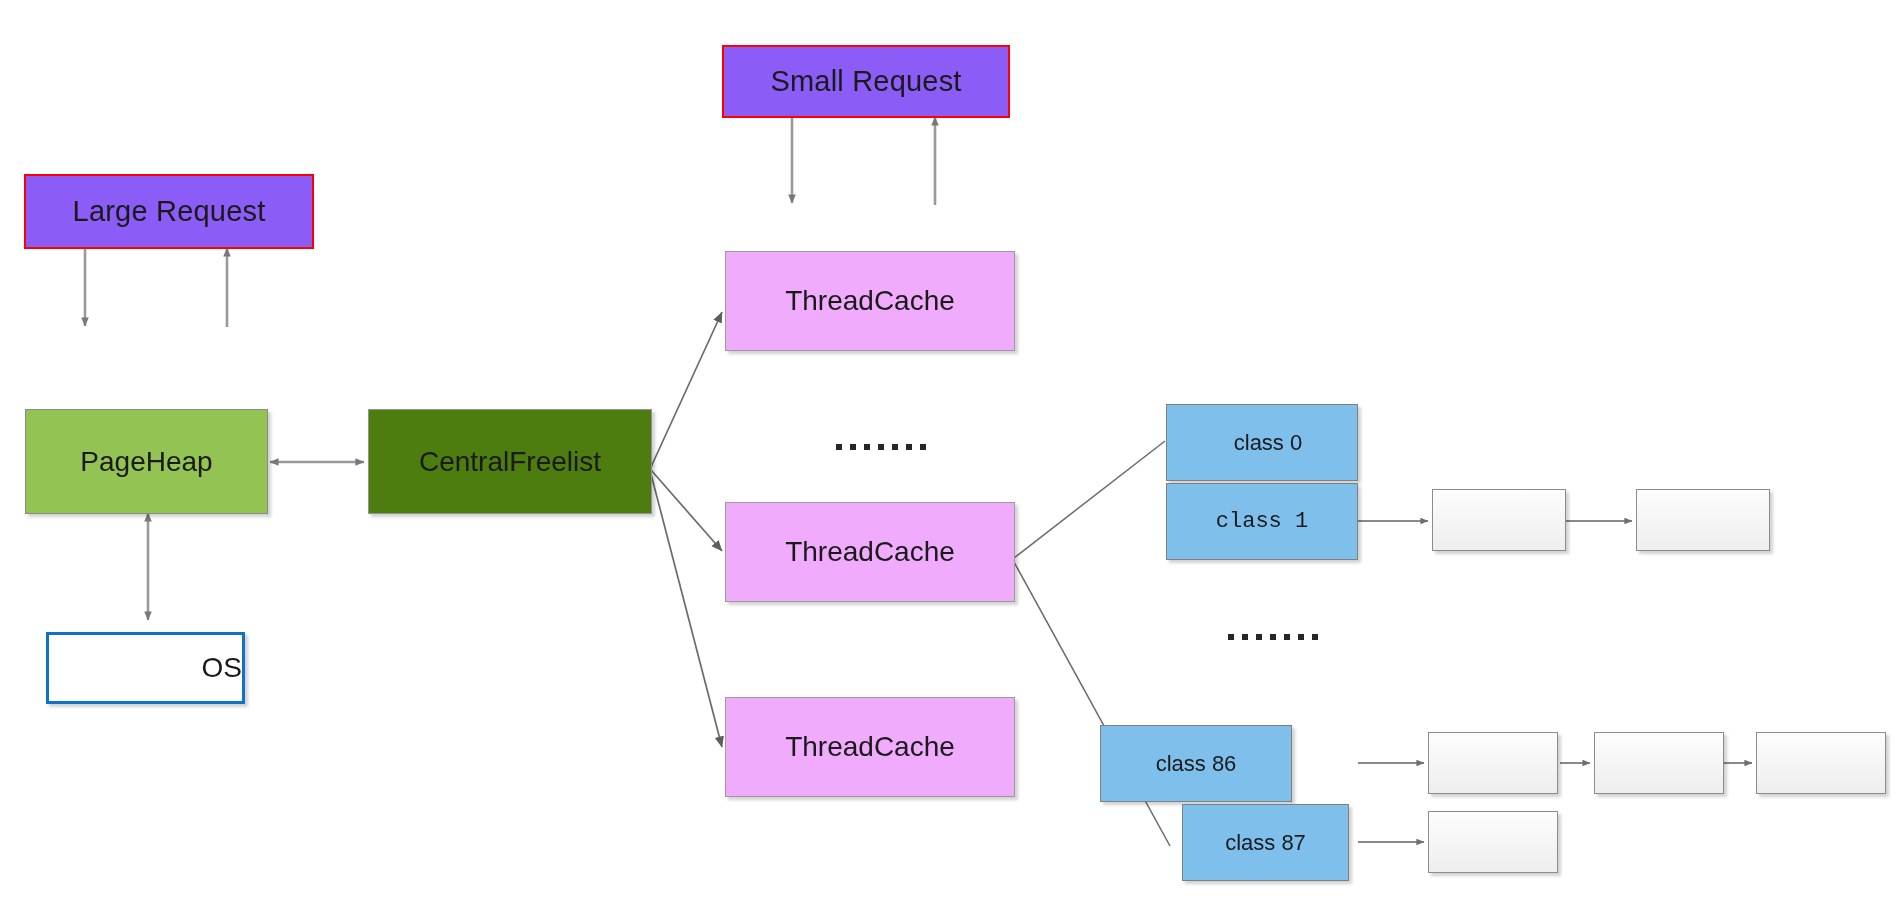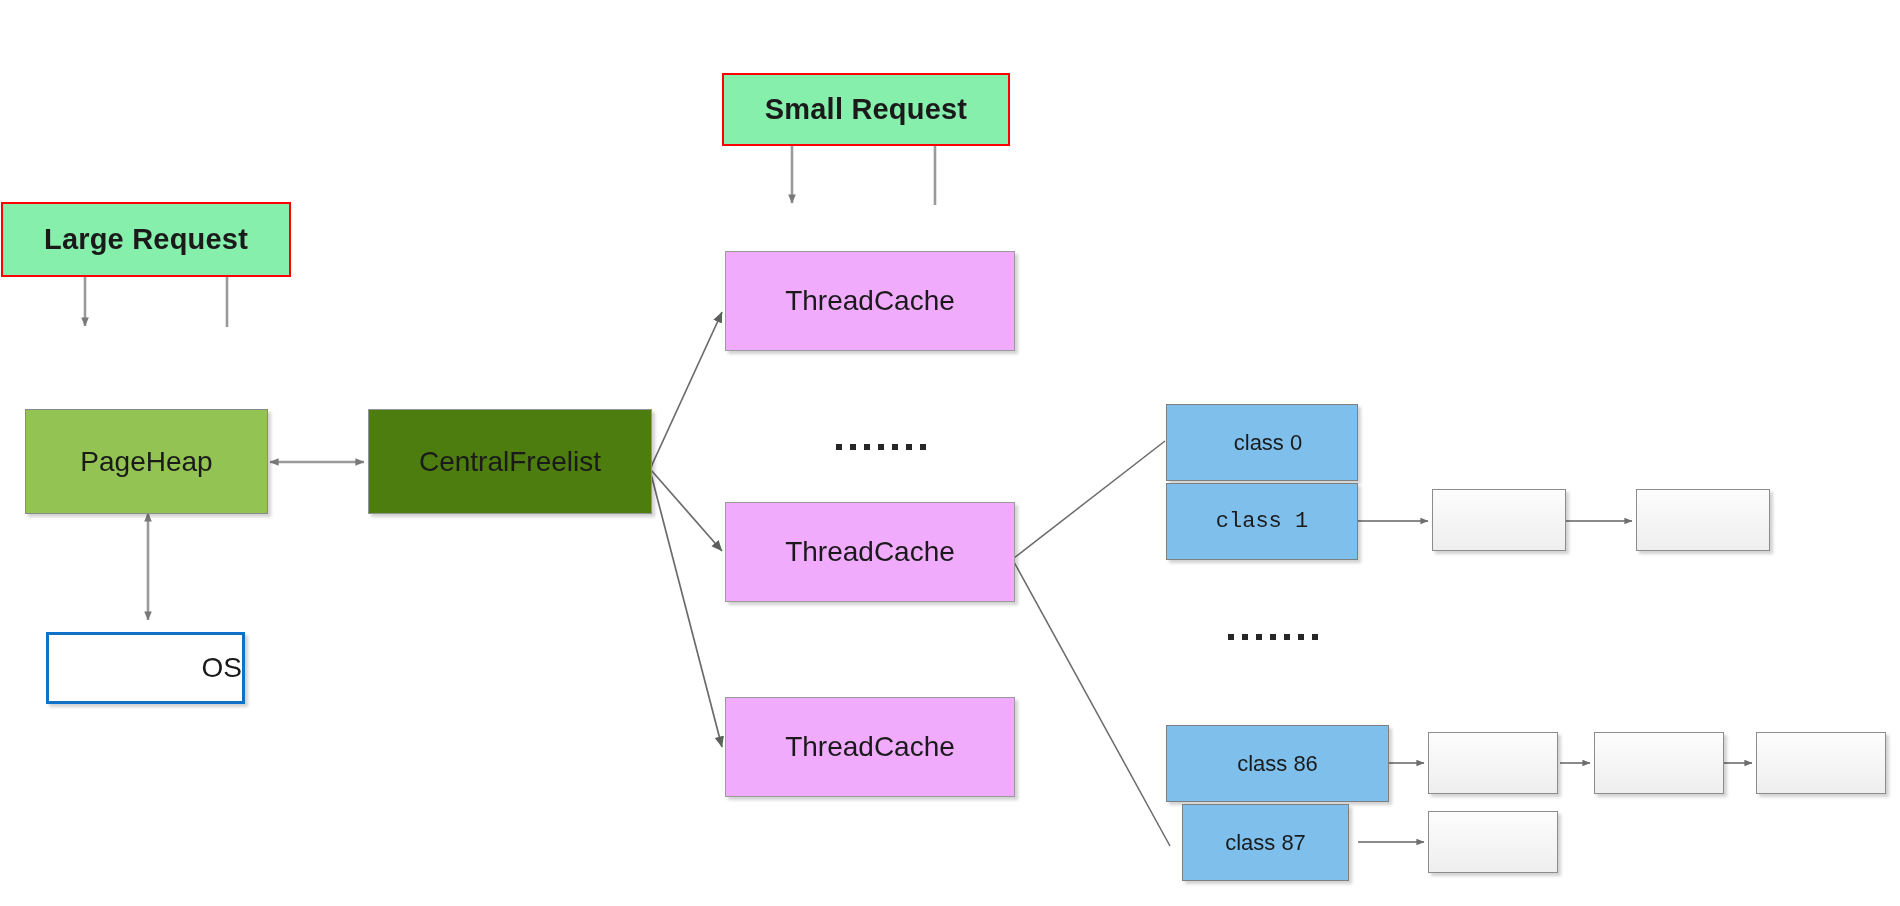--- a/index.html
+++ b/index.html
@@ -33,26 +33,25 @@
     display: flex;
     align-items: center;
     justify-content: center;
     text-align: center;
     color: #1a1a1a;
     z-index: 5;
   }
 
   
   .req-box {
-    background: #86efac;
+    background: #8b5cf6;
     border: 2px solid #ff0000;
-    font-weight: bold;
+    font-weight: normal;
     font-size: 29px;
     letter-spacing: 0.2px;
-    margin-top: 28px;
   }
 
   
   .shadow {
     box-shadow: 3px 3px 3px rgba(0,0,0,0.18);
   }
 
   .pageheap-box {
     background: #93c353;
     border: 1px solid #8a8a8a;
@@ -180,21 +179,21 @@
     </g>
     <g>
       <line x1="1722" y1="763" x2="1752" y2="763" stroke="#8a8a8a" stroke-width="2" marker-end="url(#ah-sm)"></line>
     </g>
 
     <g>
       <line x1="1358" y1="842" x2="1424" y2="842" stroke="#8a8a8a" stroke-width="2" marker-end="url(#ah-sm)"></line>
     </g>
   </svg>
 
-  <div class="node req-box" style="left:1px; top:174px; width:290px; height:75px;">
+  <div class="node req-box" style="left:24px; top:174px; width:290px; height:75px;">
     <span>Large Request</span>
   </div>
 
   <div class="node req-box" style="left:722px; top:45px; width:288px; height:73px;">
     <span>Small Request</span>
   </div>
 
   <div class="node pageheap-box shadow" style="left:25px; top:409px; width:243px; height:105px;">
     <span>PageHeap</span>
   </div>
@@ -242,21 +241,21 @@
   <div class="node class-box shadow" style="left:1166px; top:404px; width:192px; height:77px;padding-left:12px;">
     <span>class 0</span>
   </div>
   <div class="node class-box shadow" style="left:1166px; top:483px; width:192px; height:77px;font-family:Liberation Mono, monospace;">
     <span>class 1</span>
   </div>
 
   <div class="node blank-box shadow" style="left:1432px; top:489px; width:134px; height:62px;"></div>
   <div class="node blank-box shadow" style="left:1636px; top:489px; width:134px; height:62px;"></div>
 
-  <div class="node class-box shadow" style="left:1166px; top:725px; width:223px; height:77px;">
+  <div class="node class-box shadow" style="left:1100px; top:725px; width:192px; height:77px;">
     <span>class 86</span>
   </div>
   <div class="node class-box shadow" style="left:1182px; top:804px; width:167px; height:77px;">
     <span>class 87</span>
   </div>
 
   <div class="node blank-box shadow" style="left:1428px; top:732px; width:130px; height:62px;"></div>
   <div class="node blank-box shadow" style="left:1594px; top:732px; width:130px; height:62px;"></div>
   <div class="node blank-box shadow" style="left:1756px; top:732px; width:130px; height:62px;"></div>
 

